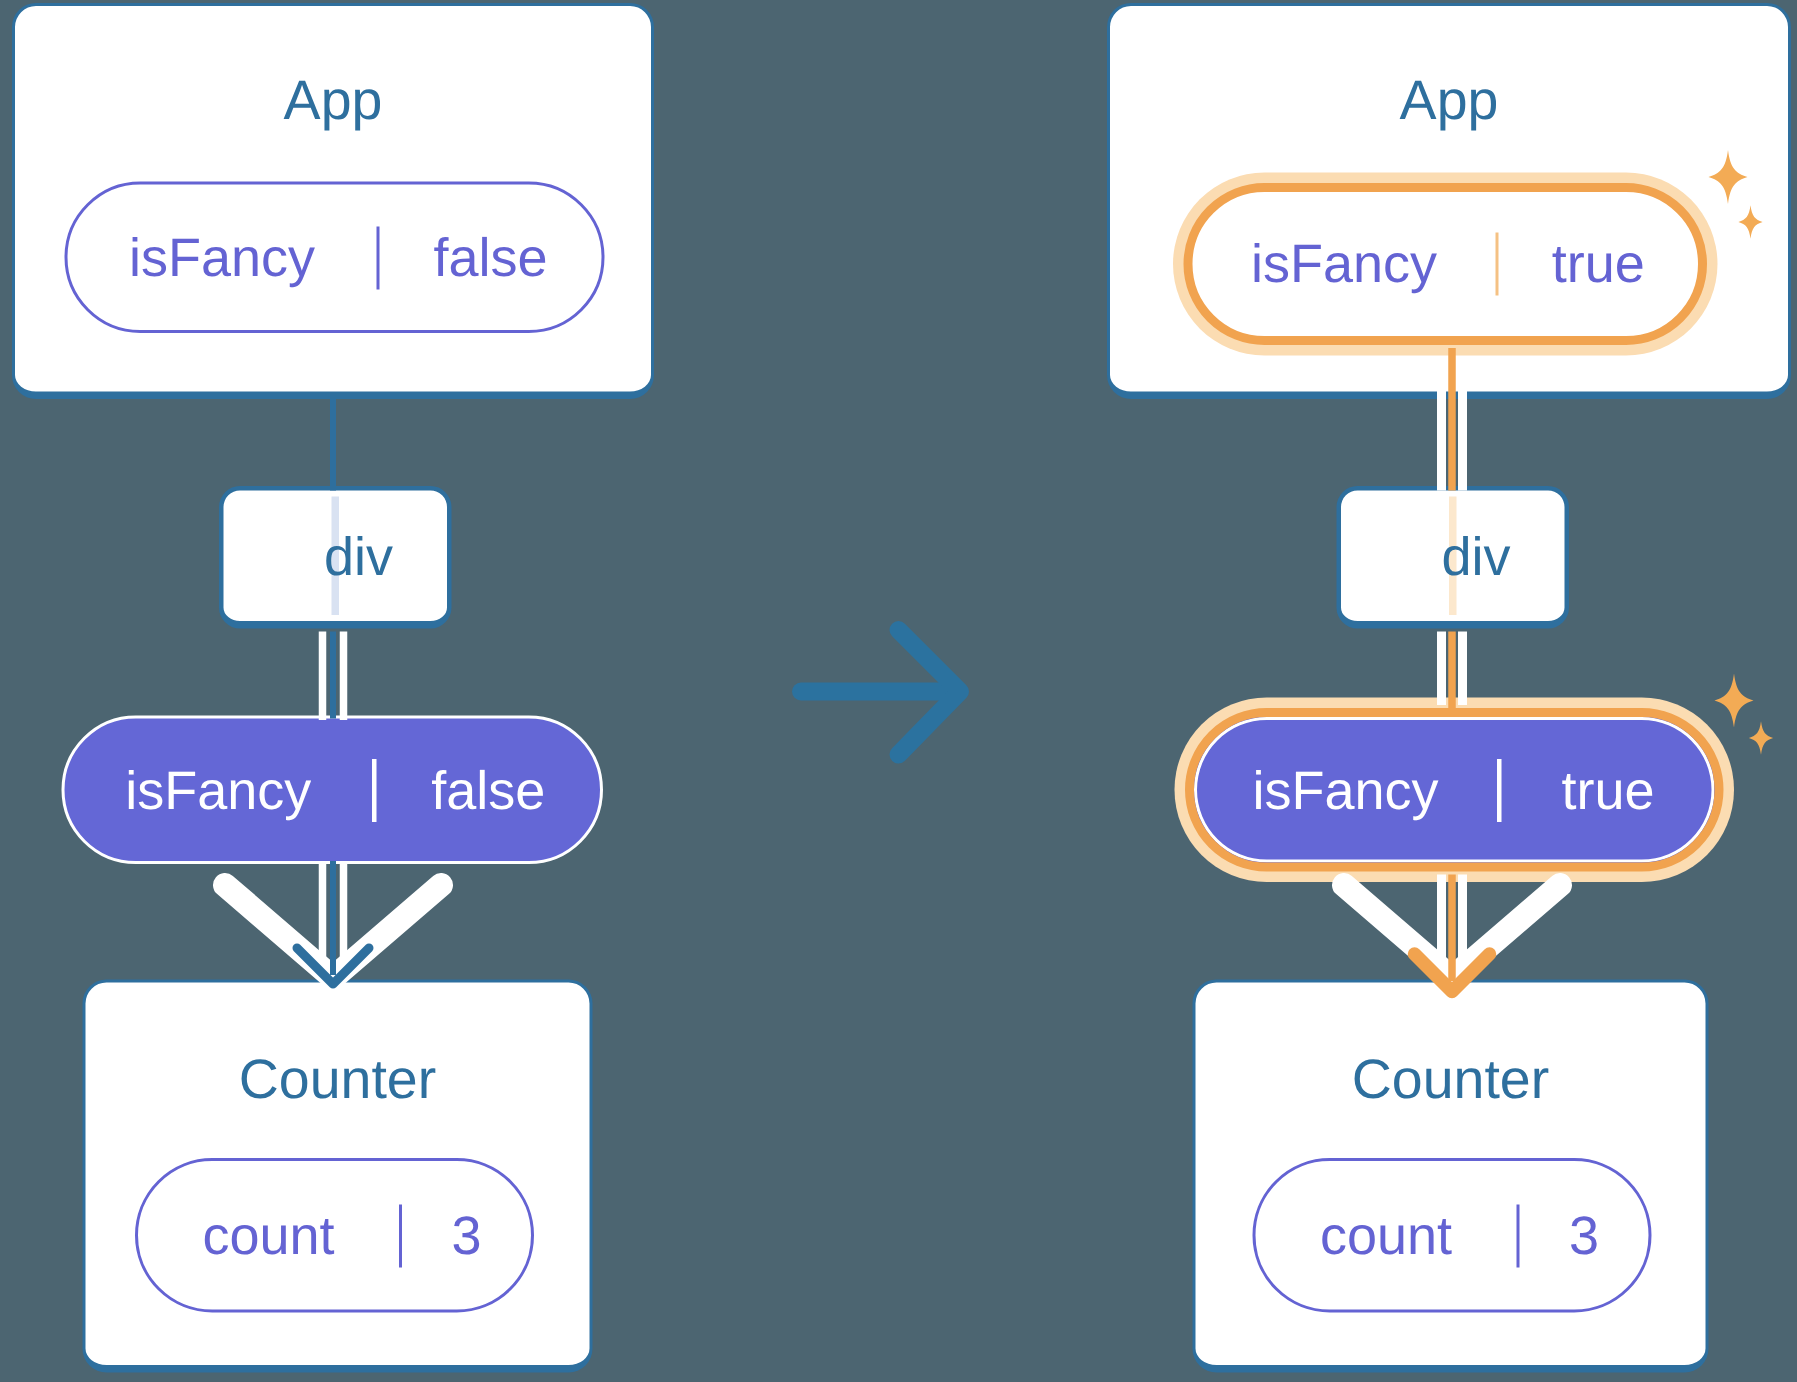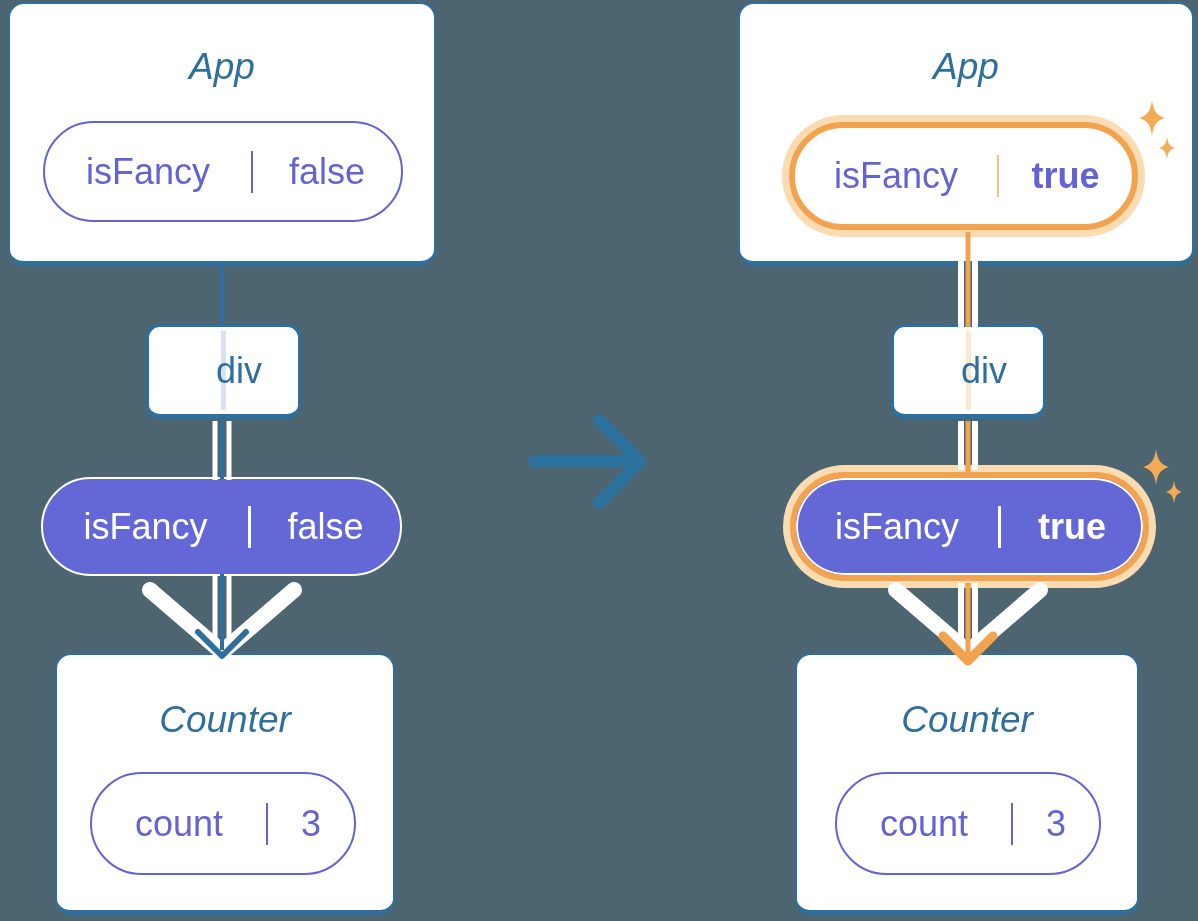--- a/index.html
+++ b/index.html
@@ -6,21 +6,21 @@
   body{
     position:relative;width:1198px;height:921px;overflow:hidden;
     background:#4c6571;
     font-family:"Liberation Sans", sans-serif;
   }
   .card{
     position:absolute;background:#fff;box-sizing:border-box;
     border:2px solid #2e6f9e;border-bottom-width:5px;border-radius:16px;
   }
   .card-title{
-    text-align:center;color:#2e6f9e;font-size:37px;font-weight:500;font-style:italic;
+    text-align:center;color:#2e6f9e;font-size:37px;font-weight:500;
   }
   .node-box{
     position:absolute;background:#fff;box-sizing:border-box;
     border:3px solid #2e6f9e;border-bottom-width:5px;border-radius:14px;
     display:flex;align-items:center;justify-content:center;
     color:#2e6f9e;font-size:36px;font-weight:500;padding-left:31px;
   }
   .inner-line{position:absolute;top:4px;bottom:4px;width:5px;left:50%;margin-left:-2.5px;}
   .node-label{position:relative;}
   .pill{
@@ -36,21 +36,21 @@
   .hl-app{
     background:#fff;border:6px solid #f1a34f;color:#6463d3;
     box-shadow:0 0 0 7px #fbdcb2;
   }
   .hl-app .cell.fixed{border-right:2px solid #f5c183;}
   .hl-solid{
     background:#6467d6;border:6px solid #f1a34f;color:#fff;
     box-shadow:0 0 0 7px #fbdcb2, inset 0 0 0 2px #fff;
   }
   .hl-solid .cell.fixed{border-right:3px solid #fff;}
-  .bold{font-weight:700;}
+  .bold{font-weight:400;}
   #overlay{position:absolute;left:0;top:0;pointer-events:none;}
 </style>
 </head>
 <body>
 
 <div>
 
   <div class="card" style="left:8px;top:2px;width:428px;height:264px;">
     <div class="card-title" style="margin-top:42px;">App</div>
     <div class="pill pill-outline" style="left:33px;top:117px;width:360px;height:101px;">

